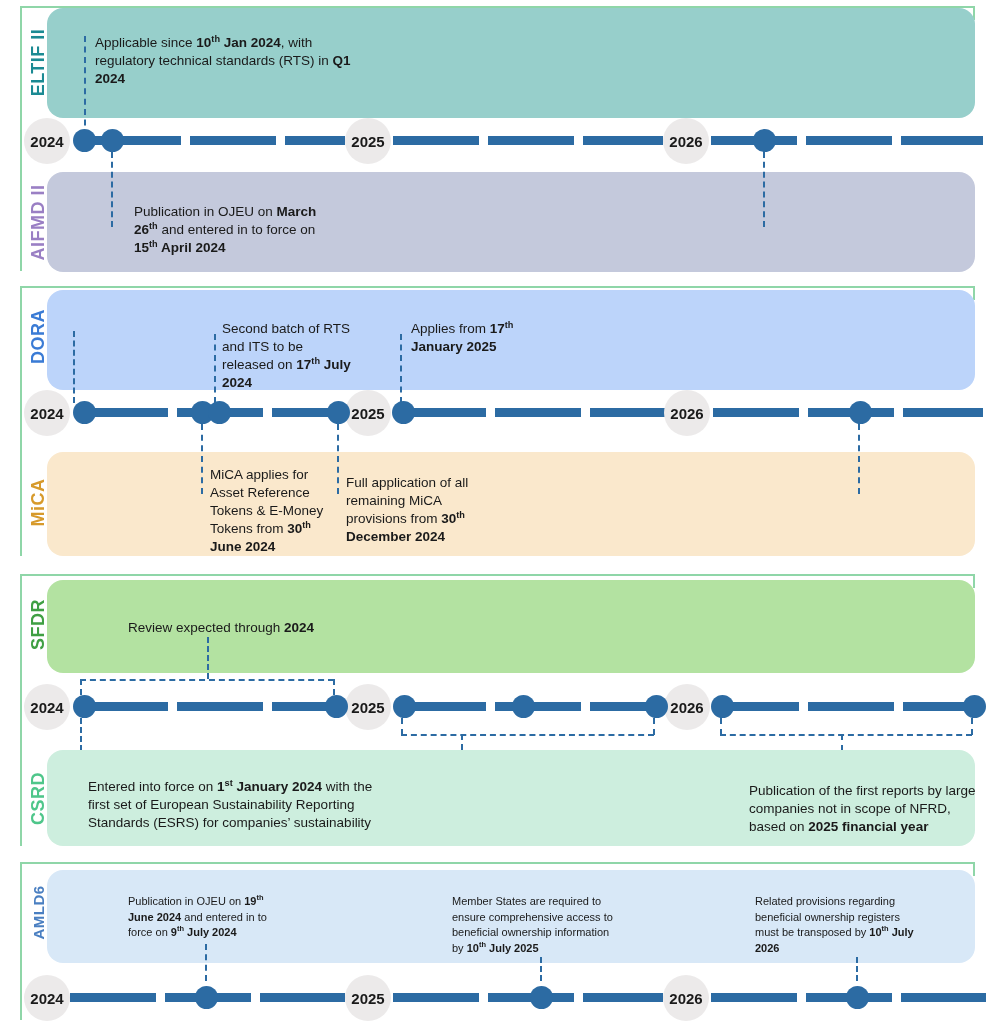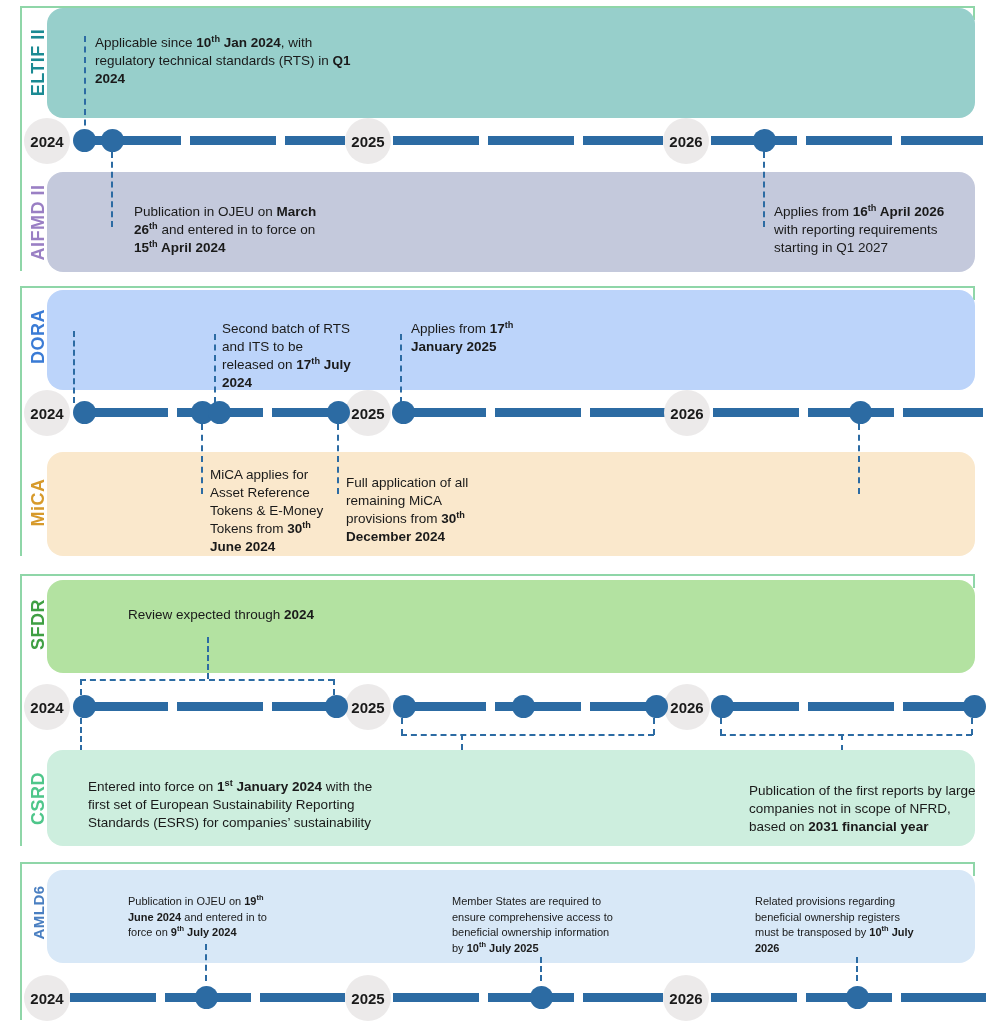--- a/index.html
+++ b/index.html
@@ -99,21 +99,20 @@
       <div class="node" style="left:73px;"></div>
       <div class="node" style="left:101px;"></div>
       <div class="node" style="left:753px;"></div>
     </div>
 
     <div class="band" style="left:47px;top:172px;width:928px;height:100px;background:#c4c9dc;"></div>
     <div class="vlabel" style="left:-12px;top:212px;width:100px;color:#9a7fc4;">AIFMD II</div>
     <div class="vline" style="left:111px;top:152px;height:75px;"></div>
     <div class="note" style="left:134px;top:203px;width:190px;">Publication in OJEU on <b>March 26<sup>th</sup></b> and entered in to force on <b>15<sup>th</sup> April 2024</b></div>
     <div class="vline" style="left:763px;top:152px;height:75px;"></div>
-    <div class="note" style="left:774px;top:203px;width:190px;">Applies from <b>16<sup>th</sup> April 2026</b> with reporting requirements starting in Q1 2027</div>
   </div>
 
   <div class="section" style="top:286px;height:278px;">
     <div class="corner top" style="left:20px;top:0;width:955px;"></div>
     <div class="corner side" style="left:20px;top:0;height:270px;"></div>
     <div class="corner side" style="left:973px;top:0;height:14px;"></div>
 
     <div class="band" style="left:47px;top:4px;width:928px;height:100px;background:#bcd4fa;"></div>
     <div class="vlabel" style="left:-8px;top:40px;width:92px;color:#3a7bd5;">DORA</div>
 
@@ -152,21 +151,21 @@
     <div class="vline" style="left:858px;top:138px;height:70px;"></div>
   </div>
 
   <div class="section" style="top:574px;height:278px;">
     <div class="corner top" style="left:20px;top:0;width:955px;"></div>
     <div class="corner side" style="left:20px;top:0;height:272px;"></div>
     <div class="corner side" style="left:973px;top:0;height:14px;"></div>
 
     <div class="band" style="left:47px;top:6px;width:928px;height:93px;background:#b3e2a1;"></div>
     <div class="vlabel" style="left:-6px;top:40px;width:88px;color:#3f9f43;">SFDR</div>
-    <div class="note" style="left:128px;top:32px;width:220px;">Review expected through <b>2024</b></div>
+    <div class="note" style="left:128px;top:45px;width:220px;">Review expected through <b>2024</b></div>
     <div class="vline" style="left:207px;top:63px;height:42px;"></div>
 
     <div class="hline" style="left:80px;top:105px;width:254px;"></div>
     <div class="vline" style="left:80px;top:105px;height:16px;"></div>
     <div class="vline" style="left:333px;top:105px;height:16px;"></div>
 
     <div class="timeline" style="top:110px;">
       <div class="track" style="left:82px;width:260px;"></div>
       <div class="track" style="left:400px;width:265px;"></div>
       <div class="track" style="left:713px;width:270px;"></div>
@@ -188,21 +187,21 @@
     <div class="vline" style="left:653px;top:144px;height:17px;"></div>
     <div class="vline" style="left:461px;top:160px;height:36px;"></div>
     <div class="hline" style="left:720px;top:160px;width:252px;"></div>
     <div class="vline" style="left:720px;top:144px;height:17px;"></div>
     <div class="vline" style="left:971px;top:144px;height:17px;"></div>
     <div class="vline" style="left:841px;top:160px;height:50px;"></div>
 
     <div class="band" style="left:47px;top:176px;width:928px;height:96px;background:#cdeede;"></div>
     <div class="vlabel" style="left:-8px;top:214px;width:92px;color:#4ec68a;">CSRD</div>
     <div class="note" style="left:88px;top:204px;width:300px;">Entered into force on <b>1<sup>st</sup> January 2024</b> with the first set of European Sustainability Reporting Standards (ESRS) for companies’ sustainability</div>
-    <div class="note" style="left:749px;top:208px;width:228px;">Publication of the first reports by large companies not in scope of NFRD, based on <b>2031 financial year</b></div>
+    <div class="note" style="left:749px;top:208px;width:228px;">Publication of the first reports by large companies not in scope of NFRD, based on <b>2025 financial year</b></div>
   </div>
 
   <div class="section" style="top:862px;height:168px;">
     <div class="corner top" style="left:20px;top:0;width:955px;"></div>
     <div class="corner side" style="left:20px;top:0;height:158px;"></div>
     <div class="corner side" style="left:973px;top:0;height:14px;"></div>
 
     <div class="band" style="left:47px;top:8px;width:928px;height:93px;background:#d8e8f7;"></div>
     <div class="vlabel" style="left:-8px;top:42px;width:92px;color:#4a7fc1;font-size:15px;">AMLD6</div>
 

